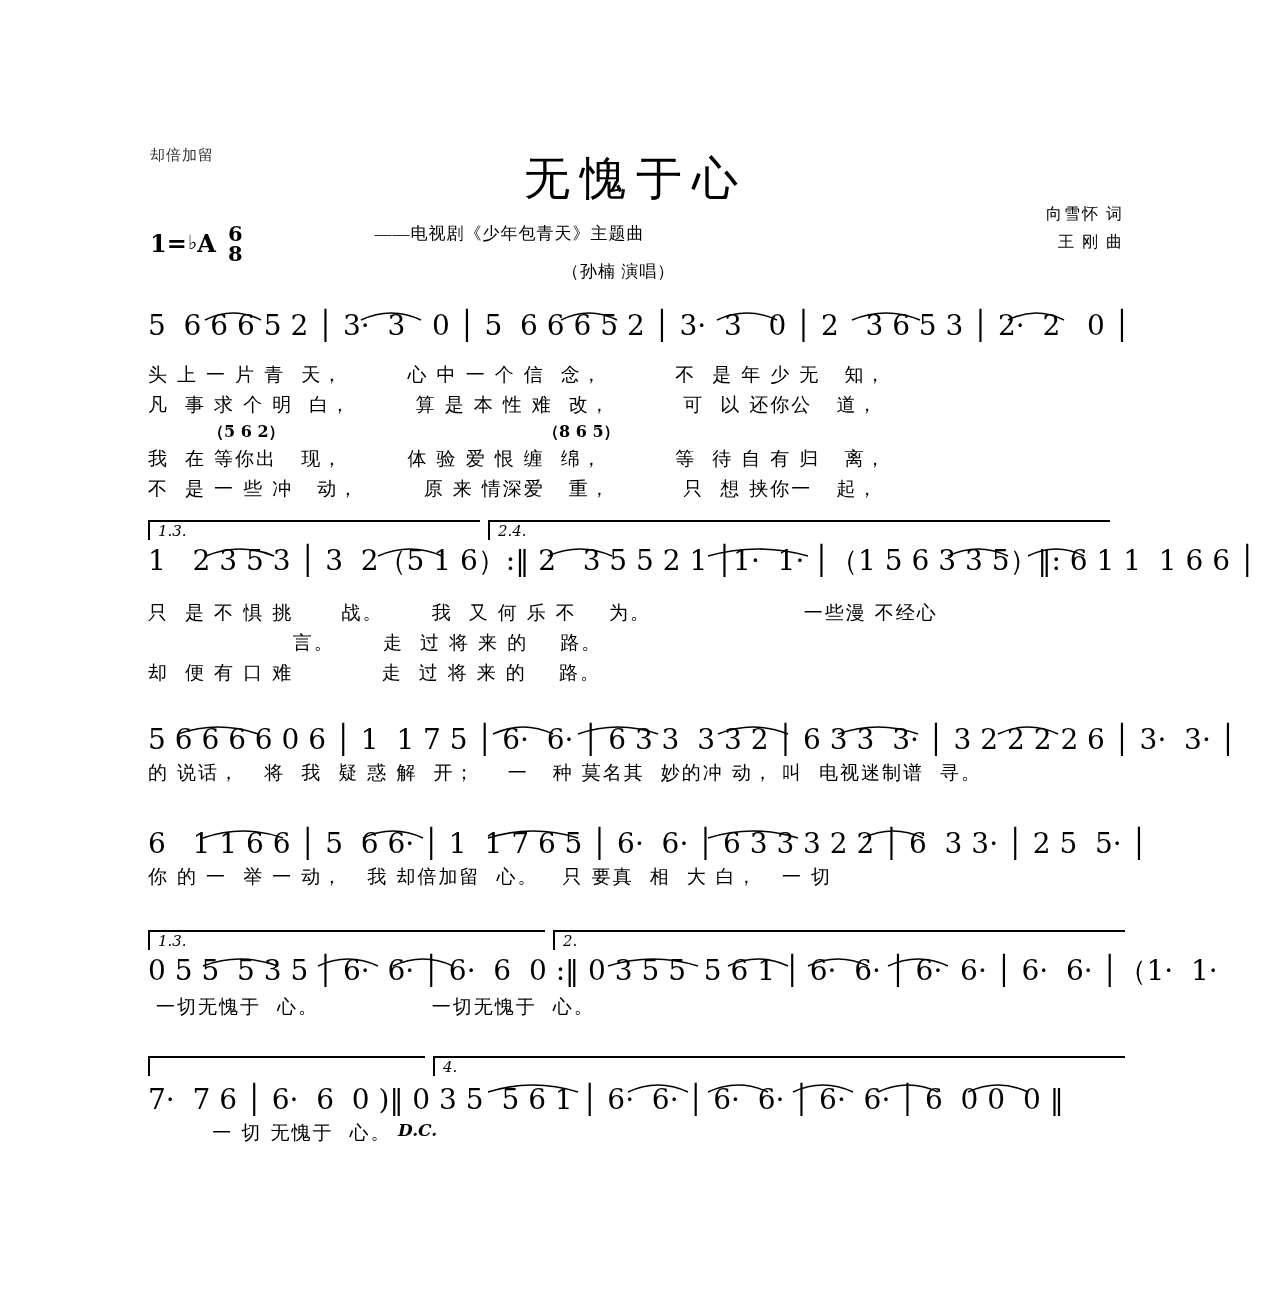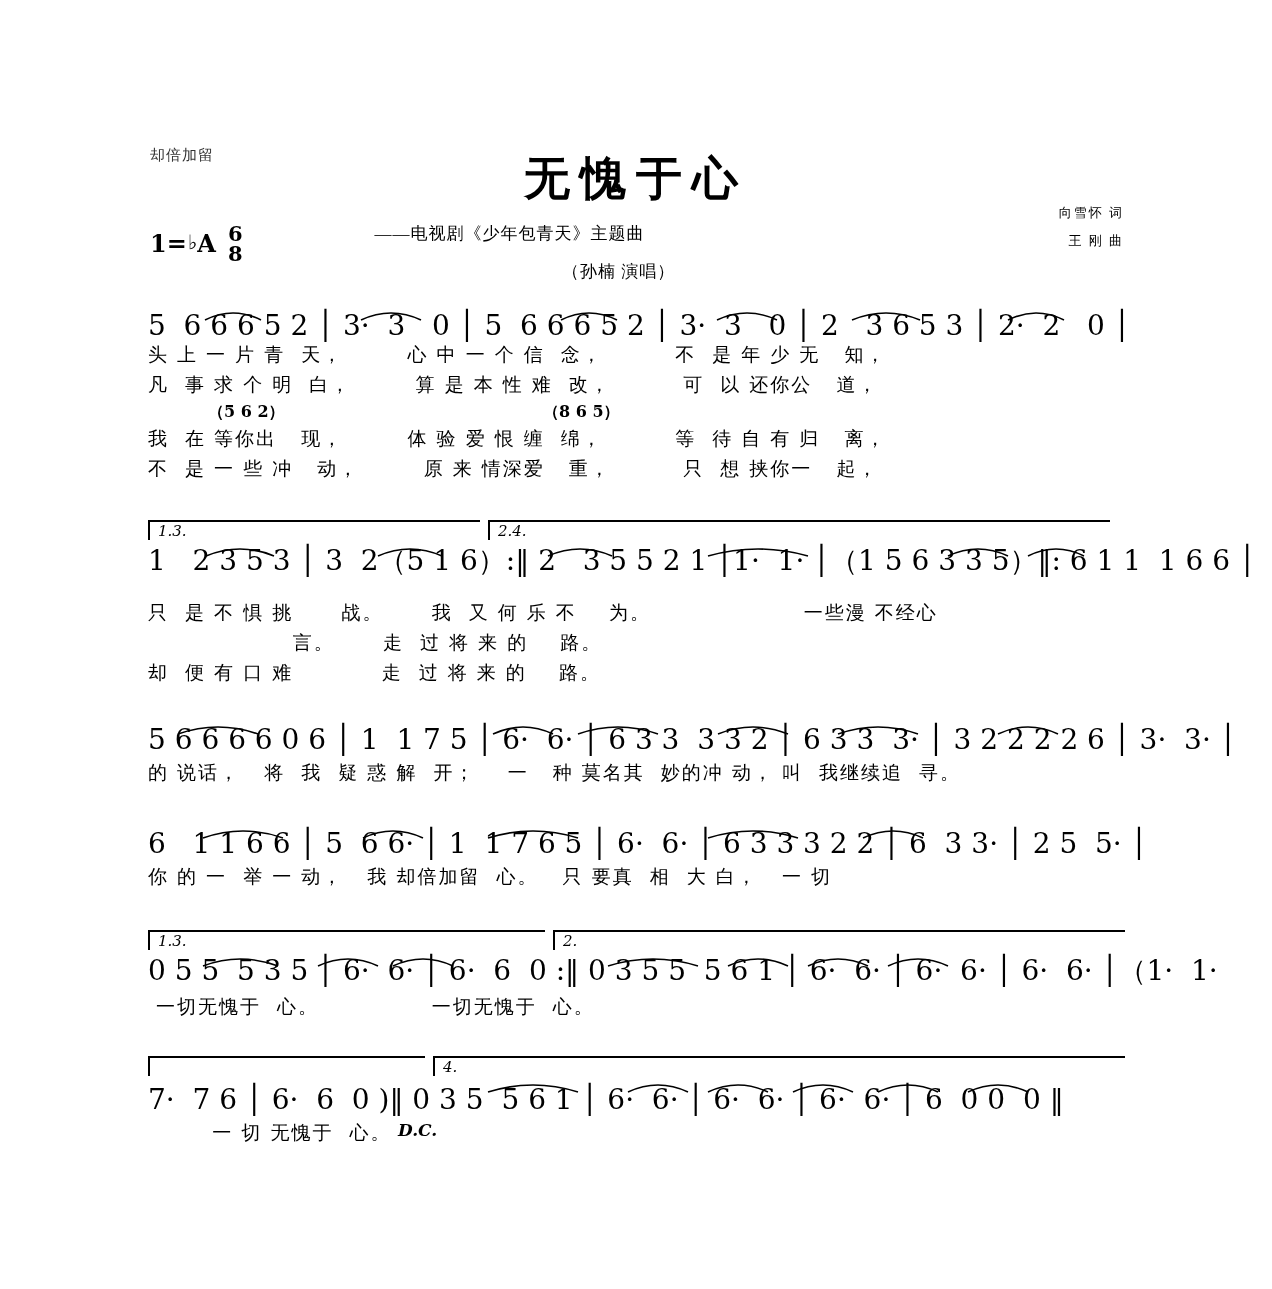--- a/index.html
+++ b/index.html
@@ -31,21 +31,21 @@
     letter-spacing: 1px;
     color: #333;
     font-family: "DejaVu Serif", serif;
   }
   .title {
     position: absolute;
     left: 0; top: 148px;
     width: 1272px;
     text-align: center;
     font-size: 46px;
-    font-weight: bold;
+    font-weight: normal;
     letter-spacing: 10px;
     font-family: "DejaVu Serif", serif;
   }
   .subtitle {
     position: absolute;
     left: 0; top: 222px;
     width: 1019px;
     text-align: center;
     font-size: 17px;
     letter-spacing: 1px;
@@ -54,21 +54,21 @@
     position: absolute;
     left: 0; top: 260px;
     width: 1237px;
     text-align: center;
     font-size: 17px;
     letter-spacing: 1px;
   }
   .lyricist, .composer {
     position: absolute;
     right: 148px;
-    font-size: 13px;
+    font-size: 16px;
     letter-spacing: 2px;
     text-align: right;
   }
   .lyricist { top: 204px; }
   .composer { top: 232px; }
 
   .keysig {
     position: absolute;
     left: 150px;
     top: 224px;
@@ -161,21 +161,21 @@
   <div class="system" style="top:308px;">
     <svg width="980" height="20" style="position:absolute;top:-2px;left:0;">
       <path d="M57 14 Q85 0 113 14" stroke="#000" fill="none" stroke-width="1.6"></path>
       <path d="M213 14 Q243 0 273 14" stroke="#000" fill="none" stroke-width="1.6"></path>
       <path d="M413 14 Q441 0 469 14" stroke="#000" fill="none" stroke-width="1.6"></path>
       <path d="M569 14 Q599 0 629 14" stroke="#000" fill="none" stroke-width="1.6"></path>
       <path d="M704 14 Q738 0 772 14" stroke="#000" fill="none" stroke-width="1.6"></path>
       <path d="M860 14 Q888 0 916 14" stroke="#000" fill="none" stroke-width="1.6"></path>
     </svg>
     <div class="noteline">5  6 6 6 5 2 │ 3·  3   0 │ 5  6 6 6 5 2 │ 3·  3   0 │ 2   3 6 5 3 │ 2·  2   0 │</div>
-    <div class="lyricline" style="margin-top:0;">头 上 一 片 青  天，        心 中 一 个 信  念，         不  是 年 少 无   知，</div>
+    <div class="lyricline" style="margin-top:20px;">头 上 一 片 青  天，        心 中 一 个 信  念，         不  是 年 少 无   知，</div>
     <div class="lyricline">凡  事 求 个 明  白，        算 是 本 性 难  改，         可  以 还你公   道，</div>
     <div style="position:relative;height:24px;">
       <span class="small-note" style="position:absolute;left:60px;">（5 6 2）</span>
       <span class="small-note" style="position:absolute;left:395px;">（8 6 5）</span>
     </div>
     <div class="lyricline">我  在 等你出   现，        体 验 爱 恨 缠  绵，         等  待 自 有 归   离，</div>
     <div class="lyricline">不  是 一 些 冲   动，        原 来 情深爱   重，         只  想 挟你一   起，</div>
   </div>
 
   <div class="system" style="top:520px;">
@@ -201,21 +201,21 @@
   <div class="system" style="top:722px;">
     <svg width="980" height="20" style="position:absolute;top:-2px;left:0;">
       <path d="M30 14 Q70 0 110 14" stroke="#000" fill="none" stroke-width="1.6"></path>
       <path d="M345 14 Q375 0 405 14" stroke="#000" fill="none" stroke-width="1.6"></path>
       <path d="M430 14 Q470 0 510 14" stroke="#000" fill="none" stroke-width="1.6"></path>
       <path d="M570 14 Q605 0 640 14" stroke="#000" fill="none" stroke-width="1.6"></path>
       <path d="M690 14 Q730 0 770 14" stroke="#000" fill="none" stroke-width="1.6"></path>
       <path d="M850 14 Q880 0 910 14" stroke="#000" fill="none" stroke-width="1.6"></path>
     </svg>
     <div class="noteline">5 6 6 6 6 0 6 │ 1  1 7 5 │ 6·  6· │ 6 3 3  3 3 2 │ 6 3 3  3· │ 3 2 2 2 2 6 │ 3·  3· │</div>
-    <div class="lyricline" style="margin-top:4px;">的 说话，   将  我  疑 惑 解  开；    一   种 莫名其  妙的冲 动， 叫  我继续追  寻。</div>
+    <div class="lyricline" style="margin-top:4px;">的 说话，   将  我  疑 惑 解  开；    一   种 莫名其  妙的冲 动， 叫  电视迷制谱  寻。</div>
   </div>
 
   <div class="system" style="top:826px;">
     <svg width="980" height="20" style="position:absolute;top:-2px;left:0;">
       <path d="M55 14 Q95 0 135 14" stroke="#000" fill="none" stroke-width="1.6"></path>
       <path d="M215 14 Q245 0 275 14" stroke="#000" fill="none" stroke-width="1.6"></path>
       <path d="M340 14 Q385 0 430 14" stroke="#000" fill="none" stroke-width="1.6"></path>
       <path d="M560 14 Q605 0 650 14" stroke="#000" fill="none" stroke-width="1.6"></path>
       <path d="M715 14 Q745 0 775 14" stroke="#000" fill="none" stroke-width="1.6"></path>
     </svg>

